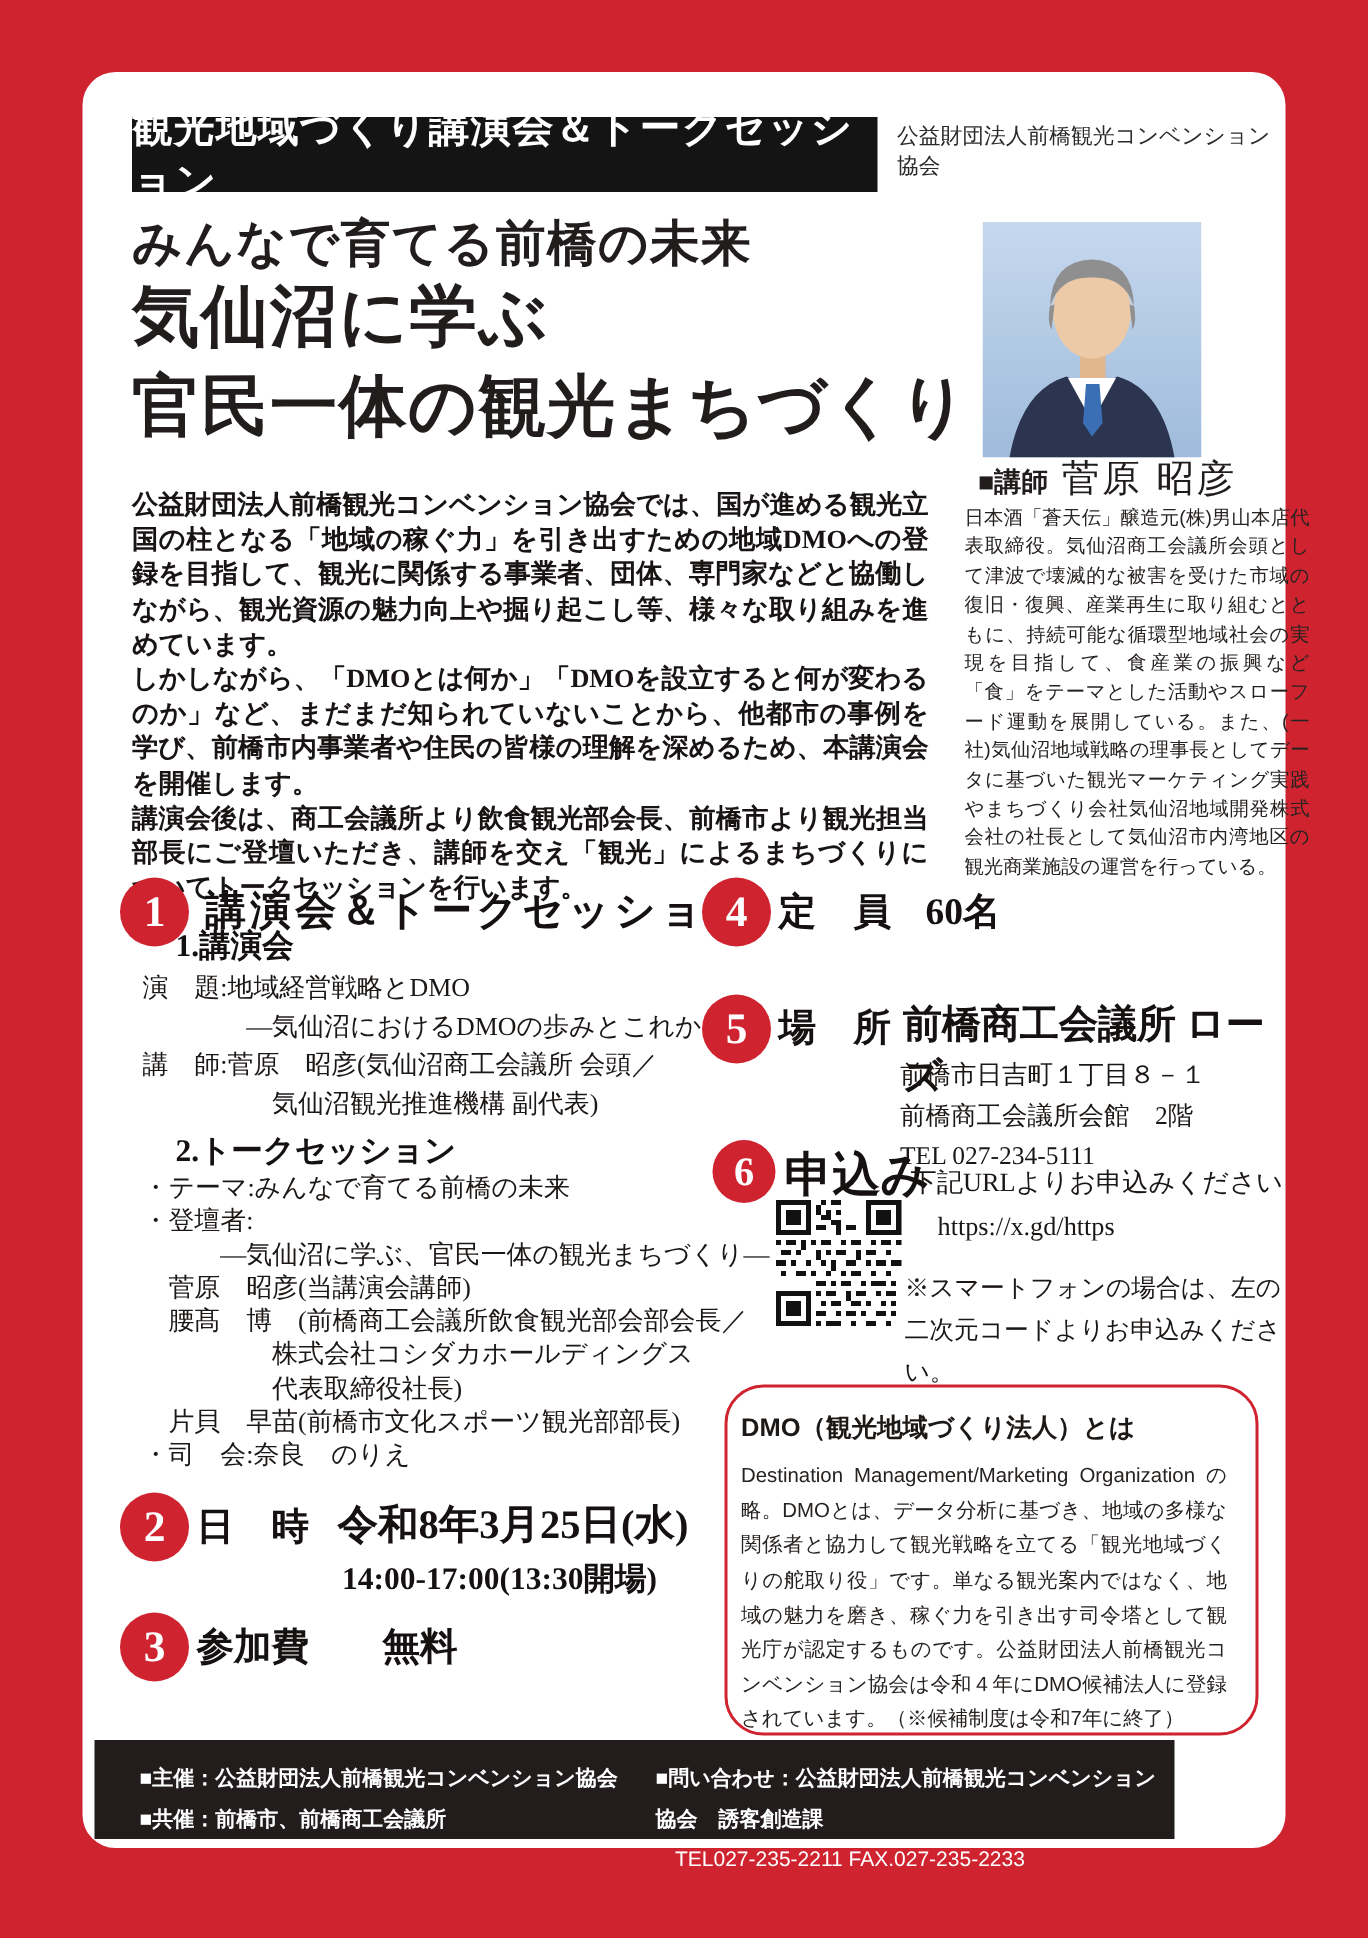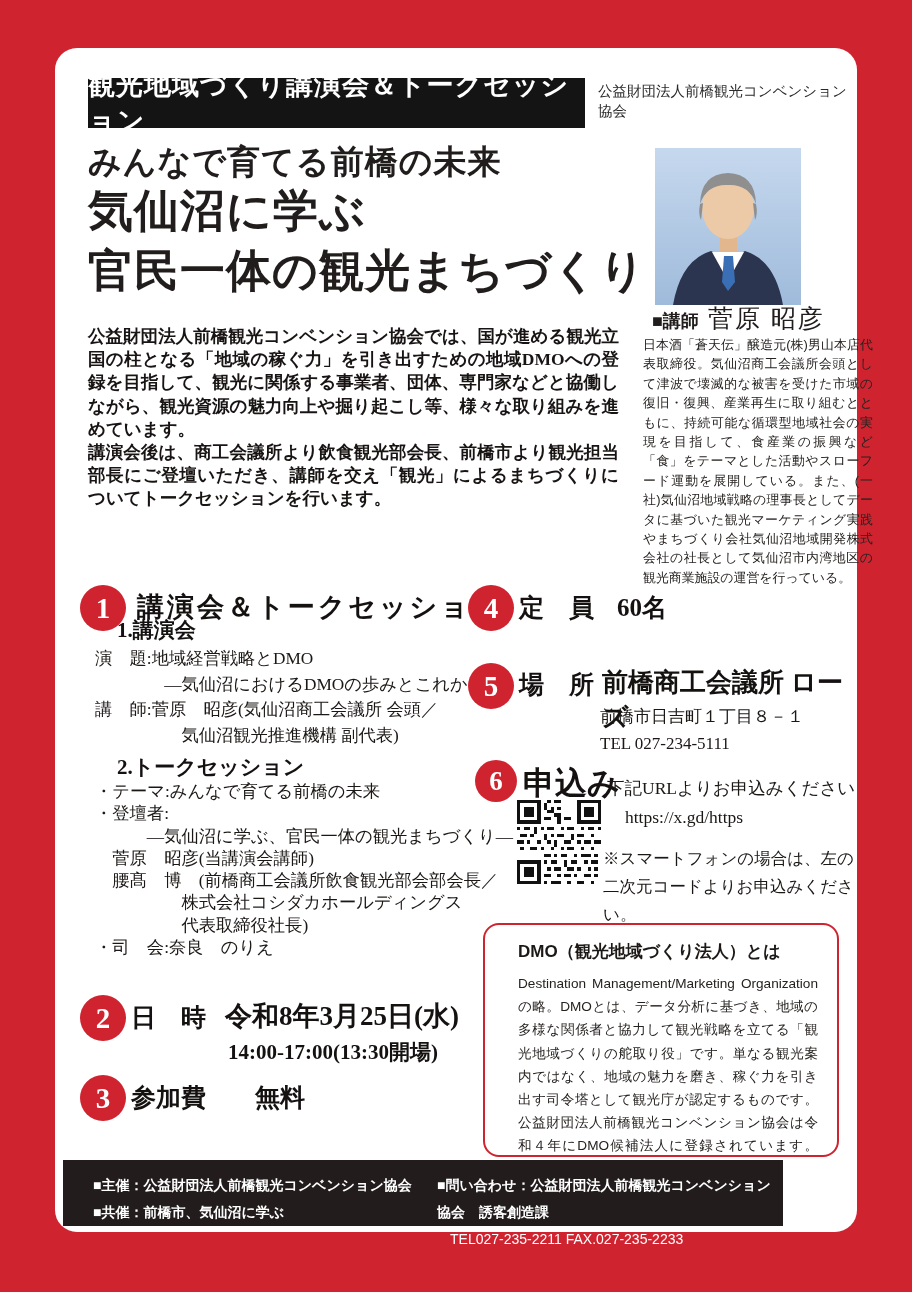--- a/index.html
+++ b/index.html
@@ -36,22 +36,22 @@
   .talk-lines{left:40px;top:733px;line-height:22.3px;}
 
   .big-label{font-family:"Liberation Serif",serif;font-weight:700;font-size:25px;color:#141110;white-space:pre;}
   .big-value{font-family:"Liberation Serif",serif;font-weight:700;font-size:27px;color:#141110;}
   .addr-lines{left:545px;top:655px;font-family:"Liberation Serif",serif;font-size:17px;line-height:27px;color:#1b1715;}
 
   .apply-line{font-family:"Liberation Serif",serif;font-size:17.5px;color:#1b1715;}
   .apply-note{font-family:"Liberation Serif",serif;font-size:16.5px;line-height:28px;color:#1b1715;}
   .qr{left:462px;top:752px;width:84px;height:84px;}
 
-  .dmo-box{left:428px;top:875px;width:356px;height:234px;border:2.5px solid #cf2430;border-radius:16px;
-           box-sizing:border-box;padding:15px 19px 0 33px;background:#fff;}
+  .dmo-box{left:428px;top:875px;width:356px;height:234px;border:2.5px solid #cf2430;border-radius:26px;
+           box-sizing:border-box;padding:15px 19px 0 9px;background:#fff;}
   .dmo-title{font-size:17px;font-weight:600;margin:0 0 9px 0;color:#1c1816;}
   .dmo-body{font-size:13.6px;line-height:23.2px;text-align:justify;color:#262220;margin:0;}
 
   .footer{left:8px;top:1112px;width:720px;height:66px;background:#221c1d;color:#fff;}
   .footer .col{position:absolute;top:12px;font-size:14px;line-height:27px;font-weight:600;}
   .fcol1{left:30px;} .fcol2{left:374px;}
   .fcol2 .tel-line{padding-left:13px;font-weight:500;}
 </style>
 </head>
 <body>
@@ -90,20 +90,21 @@
       </svg>
     </div>
     <div class="abs speaker-line">
       <span class="speaker-label">■講師</span>
       <span class="speaker-name">菅原 昭彦</span>
     </div>
     <div class="abs bio">日本酒「蒼天伝」醸造元(株)男山本店代表取締役。気仙沼商工会議所会頭として津波で壊滅的な被害を受けた市域の復旧・復興、産業再生に取り組むとともに、持続可能な循環型地域社会の実現を目指して、食産業の振興など「食」をテーマとした活動やスローフード運動を展開している。また、(一社)気仙沼地域戦略の理事長としてデータに基づいた観光マーケティング実践やまちづくり会社気仙沼地域開発株式会社の社長として気仙沼市内湾地区の観光商業施設の運営を行っている。</div>
 
     <div class="abs intro">
       <p>公益財団法人前橋観光コンベンション協会では、国が進める観光立国の柱となる「地域の稼ぐ力」を引き出すための地域DMOへの登録を目指して、観光に関係する事業者、団体、専門家などと協働しながら、観光資源の魅力向上や掘り起こし等、様々な取り組みを進めています。</p>
+      <p>しかしながら、「DMOとは何か」「DMOを設立すると何が変わるのか」など、まだまだ知られていないことから、他都市の事例を学び、前橋市内事業者や住民の皆様の理解を深めるため、本講演会を開催します。</p>
       <p>講演会後は、商工会議所より飲食観光部会長、前橋市より観光担当部長にご登壇いただき、講師を交え「観光」によるまちづくりについてトークセッションを行います。</p>
     </div>
 
     <div class="abs num-badge" style="left:25px;top:537px;">1</div>
     <div class="abs sec-heading" style="left:82px;top:541px;">講演会＆トークセッション</div>
     <div class="abs sub-title" style="left:62px;top:568px;">1.講演会</div>
     <div class="abs lec-lines">
       <div class="detail-line">演　題:地域経営戦略とDMO</div>
       <div class="detail-line">　　　　―気仙沼におけるDMOの歩みとこれから―</div>
       <div class="detail-line">講　師:菅原　昭彦(気仙沼商工会議所 会頭／</div>
@@ -111,20 +112,21 @@
     </div>
     <div class="abs sub-title" style="left:62px;top:705px;">2.トークセッション</div>
     <div class="abs talk-lines">
       <div class="detail-line">・テーマ:みんなで育てる前橋の未来</div>
       <div class="detail-line">・登壇者:</div>
       <div class="detail-line">　　　―気仙沼に学ぶ、官民一体の観光まちづくり―</div>
       <div class="detail-line">　菅原　昭彦(当講演会講師)</div>
       <div class="detail-line">　腰髙　博　(前橋商工会議所飲食観光部会部会長／</div>
       <div class="detail-line">　　　　　株式会社コシダカホールディングス</div>
       <div class="detail-line">　　　　　代表取締役社長)</div>
+      <div class="detail-line">　片貝　早苗(前橋市文化スポーツ観光部部長)</div>
       <div class="detail-line">・司　会:奈良　のりえ</div>
     </div>
 
     <div class="abs num-badge" style="left:25px;top:947px;">2</div>
     <div class="abs big-label" style="left:76px;top:953px;">日　時</div>
     <div class="abs big-value" style="left:170px;top:950px;">令和8年3月25日(水)</div>
     <div class="abs big-value" style="left:173px;top:990px;font-size:21px;">14:00-17:00(13:30開場)</div>
 
     <div class="abs num-badge" style="left:25px;top:1027px;">3</div>
     <div class="abs big-label" style="left:76px;top:1033px;">参加費</div>
@@ -132,20 +134,21 @@
 
     <div class="abs num-badge" style="left:413px;top:537px;">4</div>
     <div class="abs big-label" style="left:464px;top:543px;">定　員</div>
     <div class="abs big-label" style="left:562px;top:543px;text-align:right;">60名</div>
 
     <div class="abs num-badge" style="left:413px;top:615px;">5</div>
     <div class="abs big-label" style="left:464px;top:620px;">場　所</div>
     <div class="abs big-value" style="left:547px;top:617px;font-size:26px;">前橋商工会議所 ローズ</div>
     <div class="abs addr-lines">
       <div>前橋市日吉町１丁目８－１</div>
+      <div>前橋商工会議所会館　2階</div>
       <div>TEL 027-234-5111</div>
     </div>
 
     <div class="abs num-badge" style="left:420px;top:712px;width:42px;height:42px;font-size:27px;">6</div>
     <div class="abs big-value" style="left:468px;top:714px;font-size:32px;">申込み</div>
     <div class="abs apply-line" style="left:552px;top:728px;">下記URLよりお申込みください</div>
     <div class="abs apply-line" style="left:570px;top:759px;">https://x.gd/https</div>
     <div class="abs qr">
       <svg width="84" height="84" viewBox="0 0 25 25" shape-rendering="crispEdges">
         <rect width="25" height="25" fill="#fff"></rect>
@@ -164,21 +167,21 @@
     </div>
 
     <div class="abs dmo-box">
       <p class="dmo-title">DMO（観光地域づくり法人）とは</p>
       <p class="dmo-body">Destination Management/Marketing Organization の略。DMOとは、データ分析に基づき、地域の多様な関係者と協力して観光戦略を立てる「観光地域づくりの舵取り役」です。単なる観光案内ではなく、地域の魅力を磨き、稼ぐ力を引き出す司令塔として観光庁が認定するものです。公益財団法人前橋観光コンベンション協会は令和４年にDMO候補法人に登録されています。（※候補制度は令和7年に終了）</p>
     </div>
 
     <div class="abs footer">
       <div class="col fcol1">
         <div>■主催：公益財団法人前橋観光コンベンション協会</div>
-        <div>■共催：前橋市、気仙沼に学ぶ</div>
+        <div>■共催：前橋市、前橋商工会議所</div>
       </div>
       <div class="col fcol2">
         <div>■問い合わせ：公益財団法人前橋観光コンベンション協会　誘客創造課</div>
         <div class="tel-line">TEL027-235-2211 FAX.027-235-2233</div>
       </div>
     </div>
 
   </div>
 </div>
 

